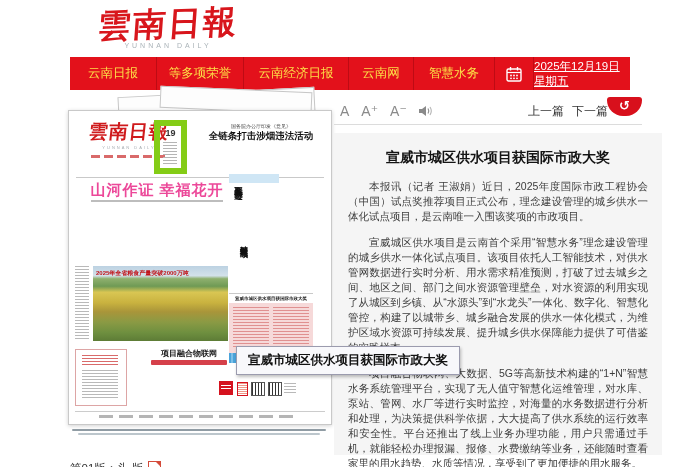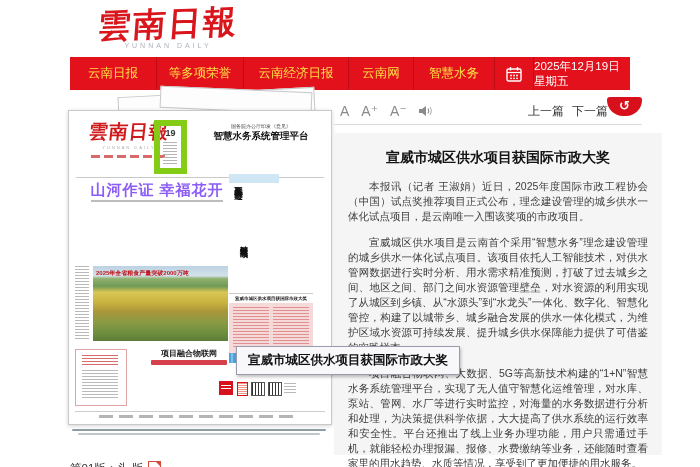--- a/index.html
+++ b/index.html
@@ -13,21 +13,21 @@
   .logo-sub{font-size:7px;color:#aab3b8;letter-spacing:3px;margin-top:-2px;}
 
   
   .navbar{position:absolute;left:70px;top:57px;width:560px;height:33px;background:#e3111b;display:flex;}
   .nav-item{display:flex;align-items:center;justify-content:center;color:#fde047;font-size:12.5px;
     border-right:1px solid rgba(120,0,8,.35);cursor:pointer;}
   .nav-item:nth-child(1){width:86px;}.nav-item:nth-child(2){width:86px;}
   .nav-item:nth-child(3){width:104px;}.nav-item:nth-child(4){width:64px;}
   .nav-item:nth-child(5){width:80px;}
   .nav-cal{width:38px;display:flex;align-items:center;justify-content:center;border-right:1px solid rgba(120,0,8,.35);cursor:pointer;}
-  .nav-date{flex:1;display:flex;align-items:center;justify-content:center;color:#fff;font-size:11.5px;}
+  .nav-date{flex:1;display:flex;align-items:center;justify-content:center;color:#fff;font-size:11.5px;text-decoration:underline;}
 
   
   .sheet{position:absolute;background:#fdfdfd;border:1px solid #c7c7c7;}
   .sheet1{left:118px;top:92px;width:195px;height:24px;transform:rotate(-3deg);}
   .sheet2{left:160px;top:89px;width:150px;height:20px;transform:rotate(2.5deg);}
   .paper{position:absolute;left:68px;top:110px;width:262px;height:313px;background:#fff;
     border:1px solid #c9c9c9;box-shadow:0 1px 4px rgba(0,0,0,.18);cursor:pointer;}
   .paper *{position:absolute;}
   .np-logo{left:20px;top:8px;width:80px;text-align:center;}
   .np-logo .t{font-family:"DejaVu Serif","Liberation Serif",serif;font-size:19px;font-weight:bold;color:#cf1a1c;
@@ -39,21 +39,21 @@
   .np-datebox .d{position:static;display:block;text-align:center;font-size:9px;font-weight:bold;color:#333;margin-top:2px;}
   .np-datebox .l{left:3px;top:16px;width:14px;height:22px;
     background:repeating-linear-gradient(180deg,#b5b5b5 0 1px,transparent 1px 3px);}
   .np-kicker{left:126px;top:12px;width:132px;font-size:5px;color:#444;text-align:center;white-space:nowrap;overflow:hidden;}
   .np-h1{left:124px;top:19px;width:136px;font-size:9.5px;font-weight:bold;color:#111;text-align:center;white-space:nowrap;}
   .cols{display:flex;gap:4px;}
   .ft{background:repeating-linear-gradient(180deg,#b9b9b9 0 1px,transparent 1px 3px);}
   .col{flex:1;}
   .np-h1cols{left:126px;top:34px;width:132px;height:29px;}
   .np-rule{left:7px;top:66px;width:248px;height:1px;background:#c9c9c9;}
-  .np-h2{left:5px;top:70px;width:166px;font-size:15px;font-weight:bold;color:#8b5cf6;
+  .np-h2{left:5px;top:70px;width:166px;font-size:15px;font-weight:bold;color:#ec4899;
     letter-spacing:1px;text-align:center;white-space:nowrap;}
   .np-h2sub{left:22px;top:89px;width:132px;height:2px;background:#bdbdbd;}
   .np-h2cols{left:6px;top:95px;width:166px;height:57px;}
   .np-photo{left:24px;top:155px;width:135px;height:75px;
     background:linear-gradient(180deg,#bcd2e2 0%,#d3e1ea 13%,#8fb06e 17%,#6f9a55 27%,#d9c653 35%,#c9b23f 49%,#a9953a 61%,#8a9a44 75%,#6e8f3f 89%,#5d7c36 100%);}
   .np-photo .cap{left:3px;top:3px;right:3px;font-size:6px;font-weight:bold;color:#c2151a;white-space:nowrap;overflow:hidden;}
   .np-photocol{left:6px;top:155px;width:14px;height:75px;}
   .np-box{left:6px;top:238px;width:50px;height:55px;border:1px solid #dda5a5;}
   .np-box .r{left:6px;top:5px;width:36px;height:10px;
     background:repeating-linear-gradient(180deg,#d96a6a 0 1px,transparent 1px 3px);}
@@ -167,21 +167,21 @@
     <div class="np-logo">
       <span class="t">雲南日報</span>
       <span class="s">YUNNAN DAILY</span>
     </div>
     <div class="np-slogan"></div>
     <div class="np-datebox">
       <span class="d">19</span>
       <span class="l"></span>
     </div>
     <div class="np-kicker">国务院办公厅印发《意见》</div>
-    <div class="np-h1">智慧水务系统管理平台</div>
+    <div class="np-h1">全链条打击涉烟违法活动</div>
     <div class="np-h1cols cols">
         <span class="col ft"></span>
         <span class="col ft"></span>
         <span class="col ft"></span>
       </div>
     <div class="np-rule"></div>
     <div class="np-h2">山河作证 幸福花开</div>
     <div class="np-h2sub"></div>
     <div class="np-h2cols cols">
         <span class="col ft"></span>

